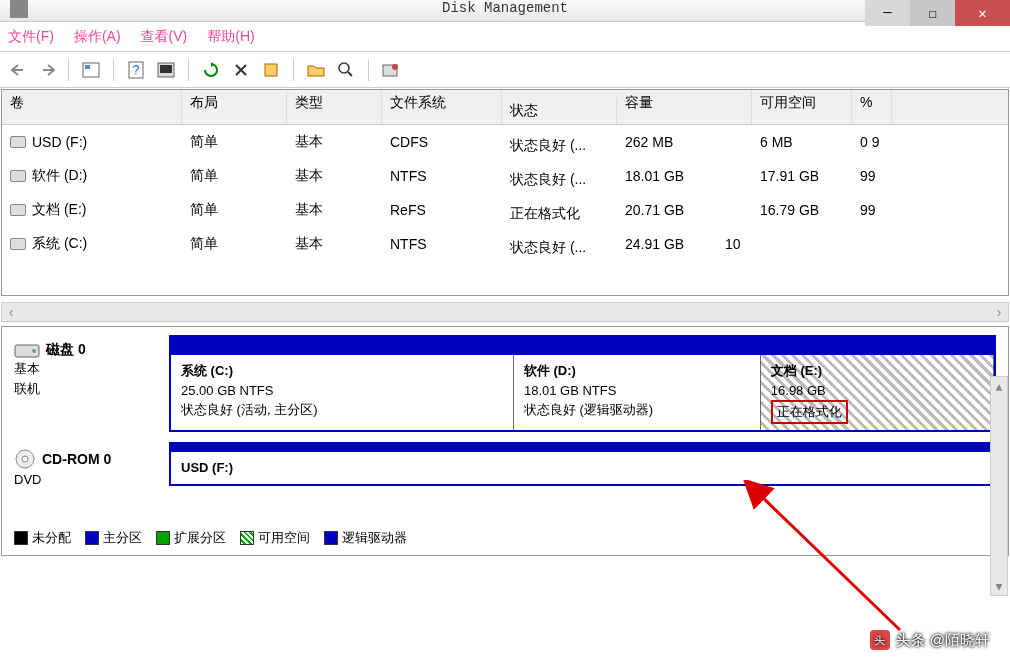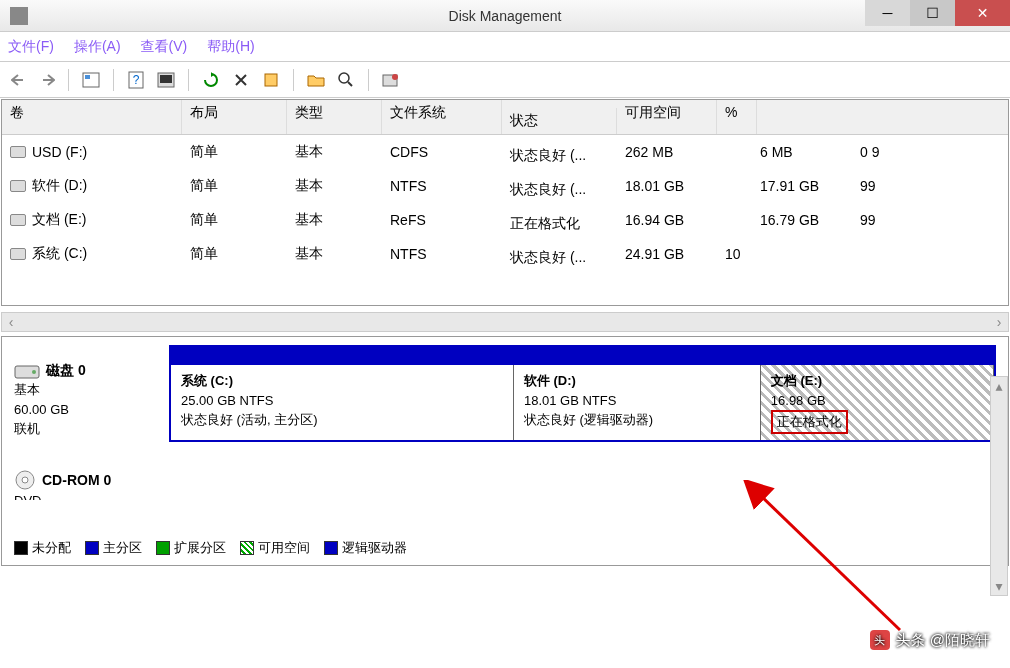--- a/index.html
+++ b/index.html
@@ -1,28 +1,28 @@
 <!DOCTYPE html>
 <html><head>
   <meta charset="utf-8">
   <style>
     * { box-sizing: border-box; margin: 0; padding: 0; }
     body { font-family: "Microsoft YaHei", sans-serif; font-size: 14px; background: #fff; width: 1010px; height: 668px; overflow: hidden; position: relative; }
     
-    .titlebar { height: 32px; background: linear-gradient(to bottom, #fafafa, #e8e8e8); border-bottom: 1px solid #ccc; display: flex; align-items: center; position: relative; }
+    .titlebar { height: 22px; background: linear-gradient(to bottom, #fafafa, #e8e8e8); border-bottom: 1px solid #ccc; display: flex; align-items: flex-start; position: relative; font-family: Liberation Mono, monospace; }
     .titlebar-icon { width: 18px; height: 18px; margin-left: 10px; background: #888; display: inline-block; }
     .titlebar-title { position: absolute; left: 50%; transform: translateX(-50%); color: #333; }
     .titlebar-controls { position: absolute; right: 0; top: 0; display: flex; }
     .tbtn { width: 45px; height: 26px; display: flex; align-items: center; justify-content: center; font-size: 14px; }
     .tbtn-min { background: #d8d8d8; }
     .tbtn-max { background: #c8c8c8; }
     .tbtn-close { background: #c94f4f; color: #fff; width: 55px; }
     
     .menubar { height: 30px; border-bottom: 1px solid #ccc; display: flex; align-items: center; padding-left: 8px; gap: 20px; }
-    .menubar span { font-size: 14px; color: #8b5cf6; cursor: default; }
+    .menubar span { font-size: 14px; color: #ec4899; cursor: default; }
     
     .toolbar { height: 36px; border-bottom: 1px solid #ccc; display: flex; align-items: center; padding-left: 8px; gap: 6px; }
     .tool-group { display: flex; gap: 2px; }
     .tool-btn { width: 24px; height: 24px; display: flex; align-items: center; justify-content: center; }
     .sep { width: 1px; height: 22px; background: #ccc; margin: 0 4px; }
     
     .listview { border: 1px solid #999; margin: 1px; }
     .listhead { display: flex; background: #f0f0f0; border-bottom: 1px solid #ccc; }
     .listhead .col { padding: 4px 8px; border-right: 1px solid #ddd; font-size: 14px; }
     .listbody { height: 170px; overflow-y: auto; }
@@ -38,21 +38,21 @@
     .c-cap { width: 135px; }
     .c-free { width: 100px; }
     .c-pct { width: 40px; }
     
     .scrollbar-h { height: 20px; background: #e8e8e8; border: 1px solid #ccc; margin: 6px 1px 4px 1px; display: flex; align-items: center; position: relative; }
     .scrollbar-h .arr { width: 18px; height: 18px; display: flex; align-items: center; justify-content: center; color: #888; }
     .scrollbar-h .track { flex: 1; }
     
     .diskgraph { border: 1px solid #999; margin: 1px; padding: 8px 12px 0 12px; position: relative; height: 230px; }
     .diskrow { display: flex; margin-bottom: 10px; }
-    .diskinfo { width: 155px; padding-top: 6px; margin-top: 11px; }
+    .diskinfo { width: 155px; padding-top: 6px; }
     .diskinfo .dname { display: flex; align-items: center; gap: 6px; }
     .diskinfo .dname svg { flex-shrink: 0; }
     .diskinfo .dstat { font-size: 13px; line-height: 1.5; }
     
     .partrow { flex: 1; display: flex; border: 2px solid #0000c0; position: relative; }
     .partbar { height: 18px; background: #0000c0; }
     .partbox { border-right: 1px solid #666; padding: 6px 10px; font-size: 13px; line-height: 1.5; }
     .hatch { background: repeating-linear-gradient(45deg, #fff, #fff 4px, #bbb 4px, #bbb 7px); }
     .redbox { border: 2px solid #cc0000; padding: 0 4px; display: inline-block; }
     
@@ -160,20 +160,21 @@
     </div>
 </div>
 
 <div class="listview">
   <div class="listhead">
     <div class="col c-vol">卷</div>
     <div class="col c-layout">布局</div>
     <div class="col c-type">类型</div>
     <div class="col c-fs">文件系统</div>
     <div class="col c-status">状态</div>
+    <div class="col c-cap">容量</div>
     <div class="col c-free">可用空间</div>
     <div class="col c-pct">%</div>
   </div>
   <div class="listbody">
     <div class="listrow">
       <div class="cell c-vol">
           <span class="disk-icon-sm"></span>
           <span>USD (F:)</span>
         </div>
       <div class="cell c-layout">简单</div>
@@ -199,21 +200,21 @@
     </div>
     <div class="listrow">
       <div class="cell c-vol">
           <span class="disk-icon-sm"></span>
           <span>文档 (E:)</span>
         </div>
       <div class="cell c-layout">简单</div>
       <div class="cell c-type">基本</div>
       <div class="cell c-fs">ReFS</div>
       <div class="cell c-status">正在格式化</div>
-      <div class="cell c-cap">16.94 GB</div>
+      <div class="cell c-cap">20.71 GB</div>
       <div class="cell c-free">16.79 GB</div>
       <div class="cell c-pct">99</div>
     </div>
     <div class="listrow">
       <div class="cell c-vol">
           <span class="disk-icon-sm"></span>
           <span>系统 (C:)</span>
         </div>
       <div class="cell c-layout">简单</div>
       <div class="cell c-type">基本</div>
@@ -237,21 +238,20 @@
     <div class="diskinfo">
       <div class="dname">
         <svg width="26" height="18">
             <rect x="1" y="4" width="24" height="12" rx="2" fill="#ddd" stroke="#666"></rect>
             <circle cx="20" cy="10" r="2" fill="#6a6"></circle>
           </svg>
         <b>磁盘 0</b>
       </div>
       <div class="dstat">
         <div>基本</div>
-        <div>60.00 GB</div>
         <div>联机</div>
       </div>
     </div>
     <div class="partrow">
       <div style="flex:25; display:flex; flex-direction:column;">
         <div class="partbar"></div>
         <div class="partbox" style="flex:1;">
           <b>系统   (C:)</b><br>
           <span>25.00 GB NTFS</span><br>
           <span>状态良好 (活动, 主分区)</span>
@@ -271,21 +271,21 @@
           <div class="partbox hatch" style="flex:1;">
             <b>文档   (E:)</b><br>
             <span>16.98 GB</span><br>
             <span class="redbox">正在格式化</span>
           </div>
         </div>
       </div>
     </div>
   </div>
 
-  <div class="diskrow" style="height:48px; overflow:hidden;flex-direction:column;">
+  <div class="diskrow" style="height:48px; overflow:hidden;">
     <div class="diskinfo">
       <div class="dname">
         <svg width="22" height="22">
             <circle cx="11" cy="11" r="9" fill="#eee" stroke="#888"></circle>
             <circle cx="11" cy="11" r="3" fill="#fff" stroke="#888"></circle>
           </svg>
         <b>CD-ROM 0</b>
       </div>
       <div class="dstat"><span>DVD</span></div>
     </div>

